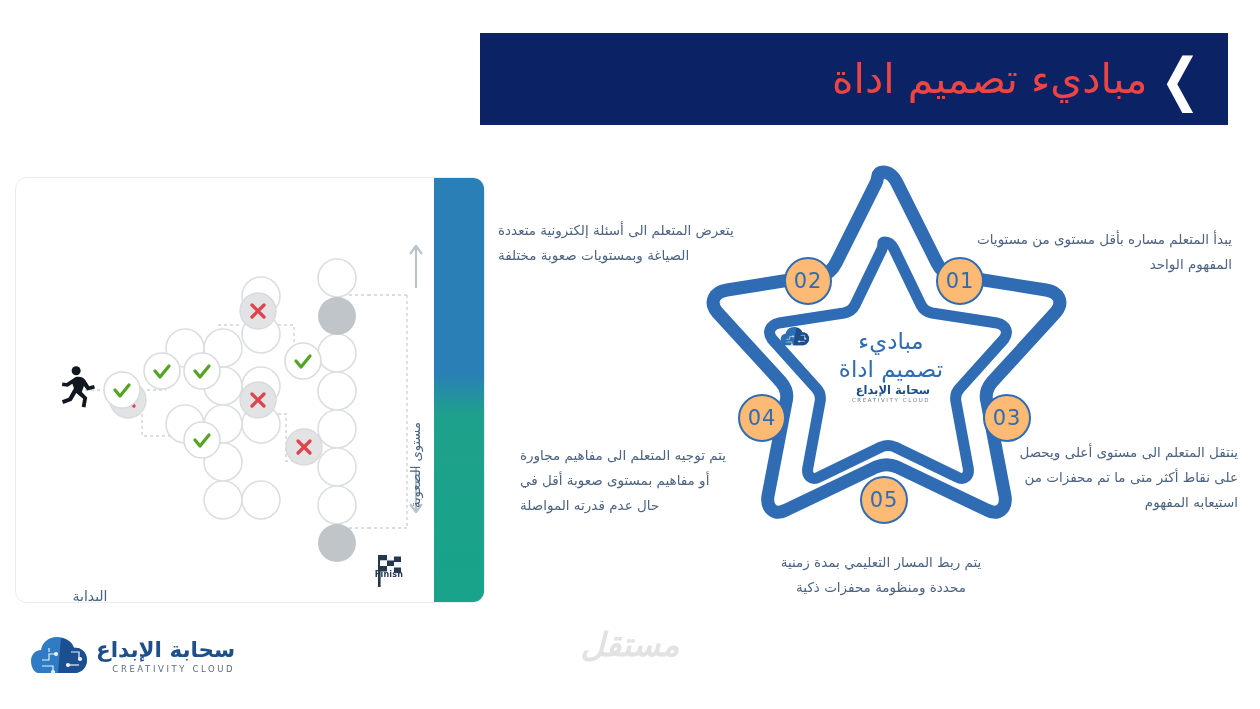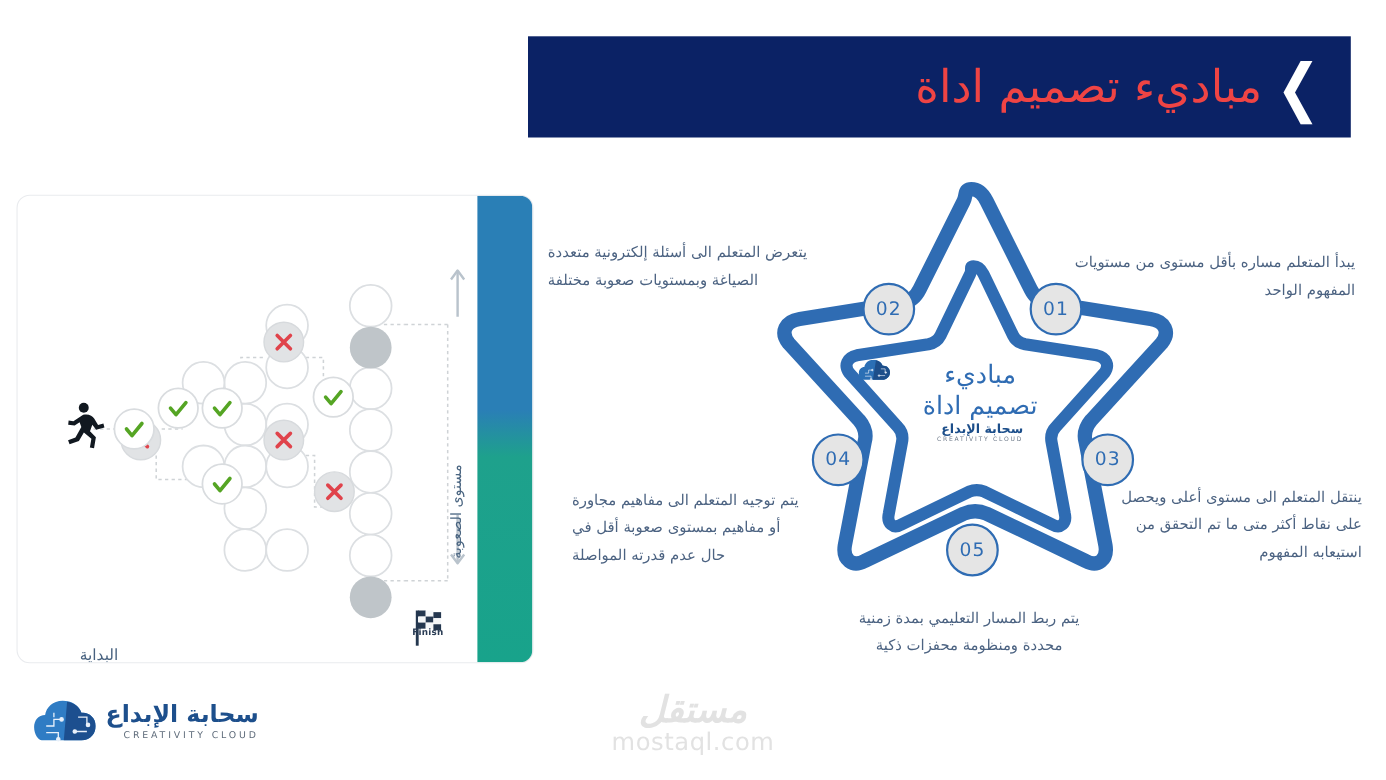--- a/index.html
+++ b/index.html
@@ -57,23 +57,23 @@
     position:absolute;left:392px;top:330px;
     color:#4a6581;font-size:13px;white-space:nowrap;
     transform:rotate(-90deg);transform-origin:left top;
   }
 
   
   .star-wrap{position:absolute;left:640px;top:150px;width:500px;height:430px;}
   .star-wrap svg{position:absolute;left:0;top:0;}
   .num-circle{
     position:absolute;width:48px;height:48px;border-radius:50%;
-    background:#e5e5e5;border:2px solid #2f6cb3;
+    background:#fdba74;border:2px solid #2f6cb3;
     display:flex;align-items:center;justify-content:center;
-    color:#2f6cb3;font-size:17px;letter-spacing:1px;
+    color:#2f6cb3;font-size:21px;letter-spacing:1px;
     box-sizing:border-box;
   }
   .nc01{left:296px;top:107px;}
   .nc02{left:144px;top:107px;}
   .nc03{left:343px;top:244px;}
   .nc04{left:98px;top:244px;}
   .nc05{left:220px;top:326px;}
 
   .center-block{
     position:absolute;left:136px;top:177px;width:230px;text-align:center;
@@ -324,21 +324,21 @@
 
     <div class="num-circle nc01">01</div>
     <div class="num-circle nc02">02</div>
     <div class="num-circle nc03">03</div>
     <div class="num-circle nc04">04</div>
     <div class="num-circle nc05">05</div>
   </div>
 
   <div class="callout co-01">يبدأ المتعلم مساره بأقل مستوى من مستويات المفهوم الواحد</div>
   <div class="callout co-02">يتعرض المتعلم الى أسئلة إلكترونية متعددة الصياغة وبمستويات صعوبة مختلفة</div>
-  <div class="callout co-03">ينتقل المتعلم الى مستوى أعلى ويحصل على نقاط أكثر متى ما تم التحقق من استيعابه المفهوم</div>
+  <div class="callout co-03">ينتقل المتعلم الى مستوى أعلى ويحصل على نقاط أكثر متى ما تم محفزات من استيعابه المفهوم</div>
   <div class="callout co-04">يتم توجيه المتعلم الى مفاهيم مجاورة أو مفاهيم بمستوى صعوبة أقل في حال عدم قدرته المواصلة</div>
   <div class="callout co-05">يتم ربط المسار التعليمي بمدة زمنية محددة ومنظومة محفزات ذكية</div>
 
   <div class="brand">
     <div class="brand-text">
       <span class="brand-ar">سحابة الإبداع</span>
       <span class="brand-en">CREATIVITY CLOUD</span>
     </div>
     <svg class="brand-ico" viewBox="0 0 62 40" xmlns="http://www.w3.org/2000/svg">
       <path d="M13 37 h36 c9 0 13 -7 13 -13 c0 -8 -7 -13 -13 -12 c-2 -7 -9 -11 -17 -11 c-9 0 -15 6 -16 13 c-6 0 -10 5 -10 11 c0 7 4 12 7 12 Z" fill="#2f7cc4"></path>
@@ -352,16 +352,15 @@
           <circle cx="55" cy="23" r="1.5" fill="#e8f0fa"></circle>
         <path d="M44 29 h10"></path>
           <circle cx="43" cy="29" r="1.5" fill="#e8f0fa"></circle>
         <path d="M24 12 v4"></path>
       </g>
     </svg>
   </div>
 
   <div class="watermark">
     <span class="wm-ar">مستقل</span>
-    <span class="wm-en">mostaql.com</span>
   </div>
 
 </div>
 
 </body></html>

